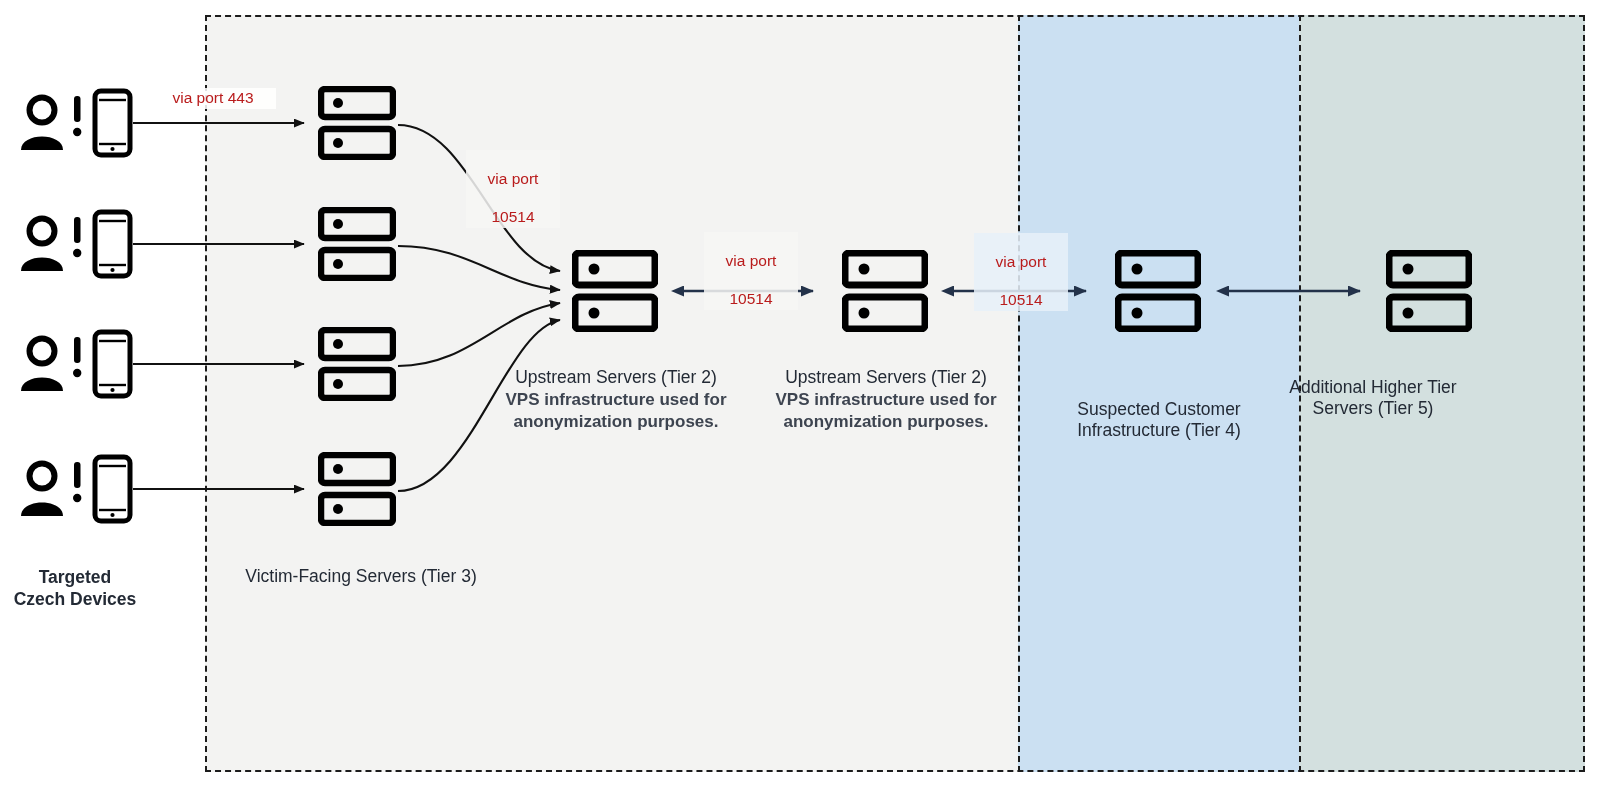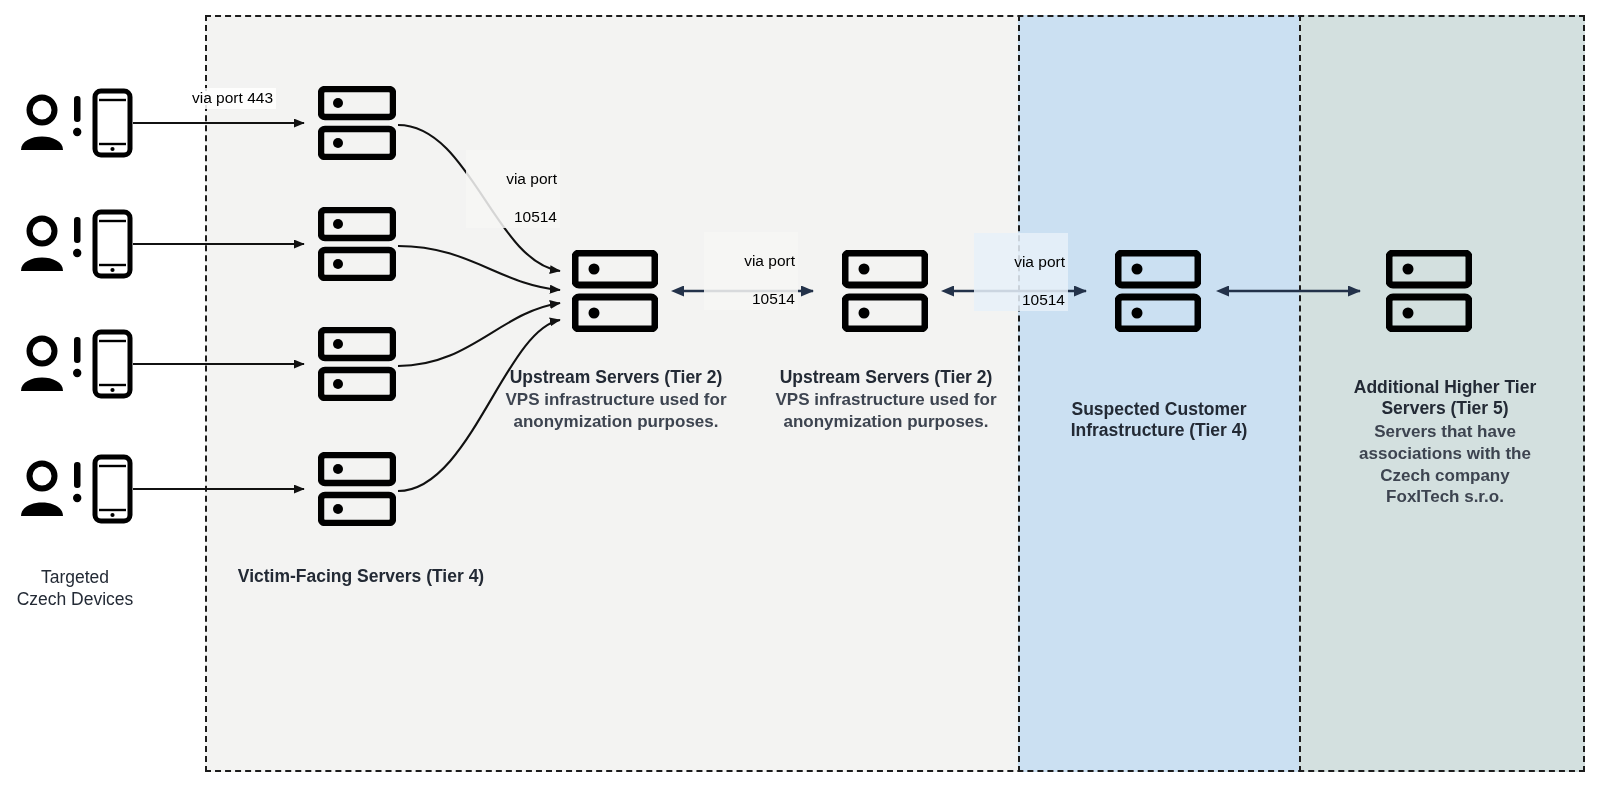--- a/index.html
+++ b/index.html
@@ -77,41 +77,41 @@
   
   .label-block {
     position: absolute;
     text-align: center;
     color: #3d4450;
     font-size: 17px;
     line-height: 1.29;
   }
   .label-block .title {
     display: block;
-    font-weight: bold;
+    font-weight: normal;
     color: #232a35;
     font-size: 17.5px;
     line-height: 1.22;
     margin-bottom: 1px;
   }
   .label-block .desc { display: block; font-weight: bold; }
 
   .devices-caption {
     position: absolute;
     text-align: center;
-    font-weight: normal;
+    font-weight: bold;
     color: #232a35;
     font-size: 17.5px;
     line-height: 1.26;
   }
 
   .port-label {
     position: absolute;
-    text-align: right;
-    color: #000000;
+    text-align: center;
+    color: #b91c1c;
     font-size: 15.5px;
     line-height: 1.22;
     background: rgba(246,246,245,0.86);
     padding: 1px 3px;
     white-space: pre-line;
   }
   .port-label.on-blue { background: rgba(231,240,249,0.86); }
 </style>
 </head>
 <body>
@@ -290,35 +290,34 @@
     <span>via port</span><br>
     <span>10514</span>
   </div>
 
   <div class="port-label on-blue" style="left:974px; top:233px; width:88px;">
     <span>via port</span><br>
     <span>10514</span>
   </div>
 
   <div class="label-block" style="left:215px; top:566px; width:292px;">
-    <span class="title">Victim-Facing Servers (Tier 4)</span>
+    <span class="title">Victim-Facing Servers (Tier 3)</span>
   </div>
 
   <div class="label-block" style="left:492px; top:367px; width:248px;">
     <span class="title">Upstream Servers (Tier 2)</span>
     <span class="desc">VPS infrastructure used for anonymization purposes.</span>
   </div>
 
   <div class="label-block" style="left:762px; top:367px; width:248px;">
     <span class="title">Upstream Servers (Tier 2)</span>
     <span class="desc">VPS infrastructure used for anonymization purposes.</span>
   </div>
 
   <div class="label-block" style="left:1053px; top:367px; width:212px;margin-top:32px;">
     <span class="title">Suspected Customer Infrastructure (Tier 4)</span>
   </div>
 
-  <div class="label-block" style="left:1346px; top:377px; width:198px;">
+  <div class="label-block" style="left:1274px; top:377px; width:198px;">
     <span class="title">Additional Higher Tier Servers (Tier 5)</span>
-    <span class="desc">Servers that have associations with the Czech company FoxITech s.r.o.</span>
   </div>
 
 </div>
 
 </body></html>

